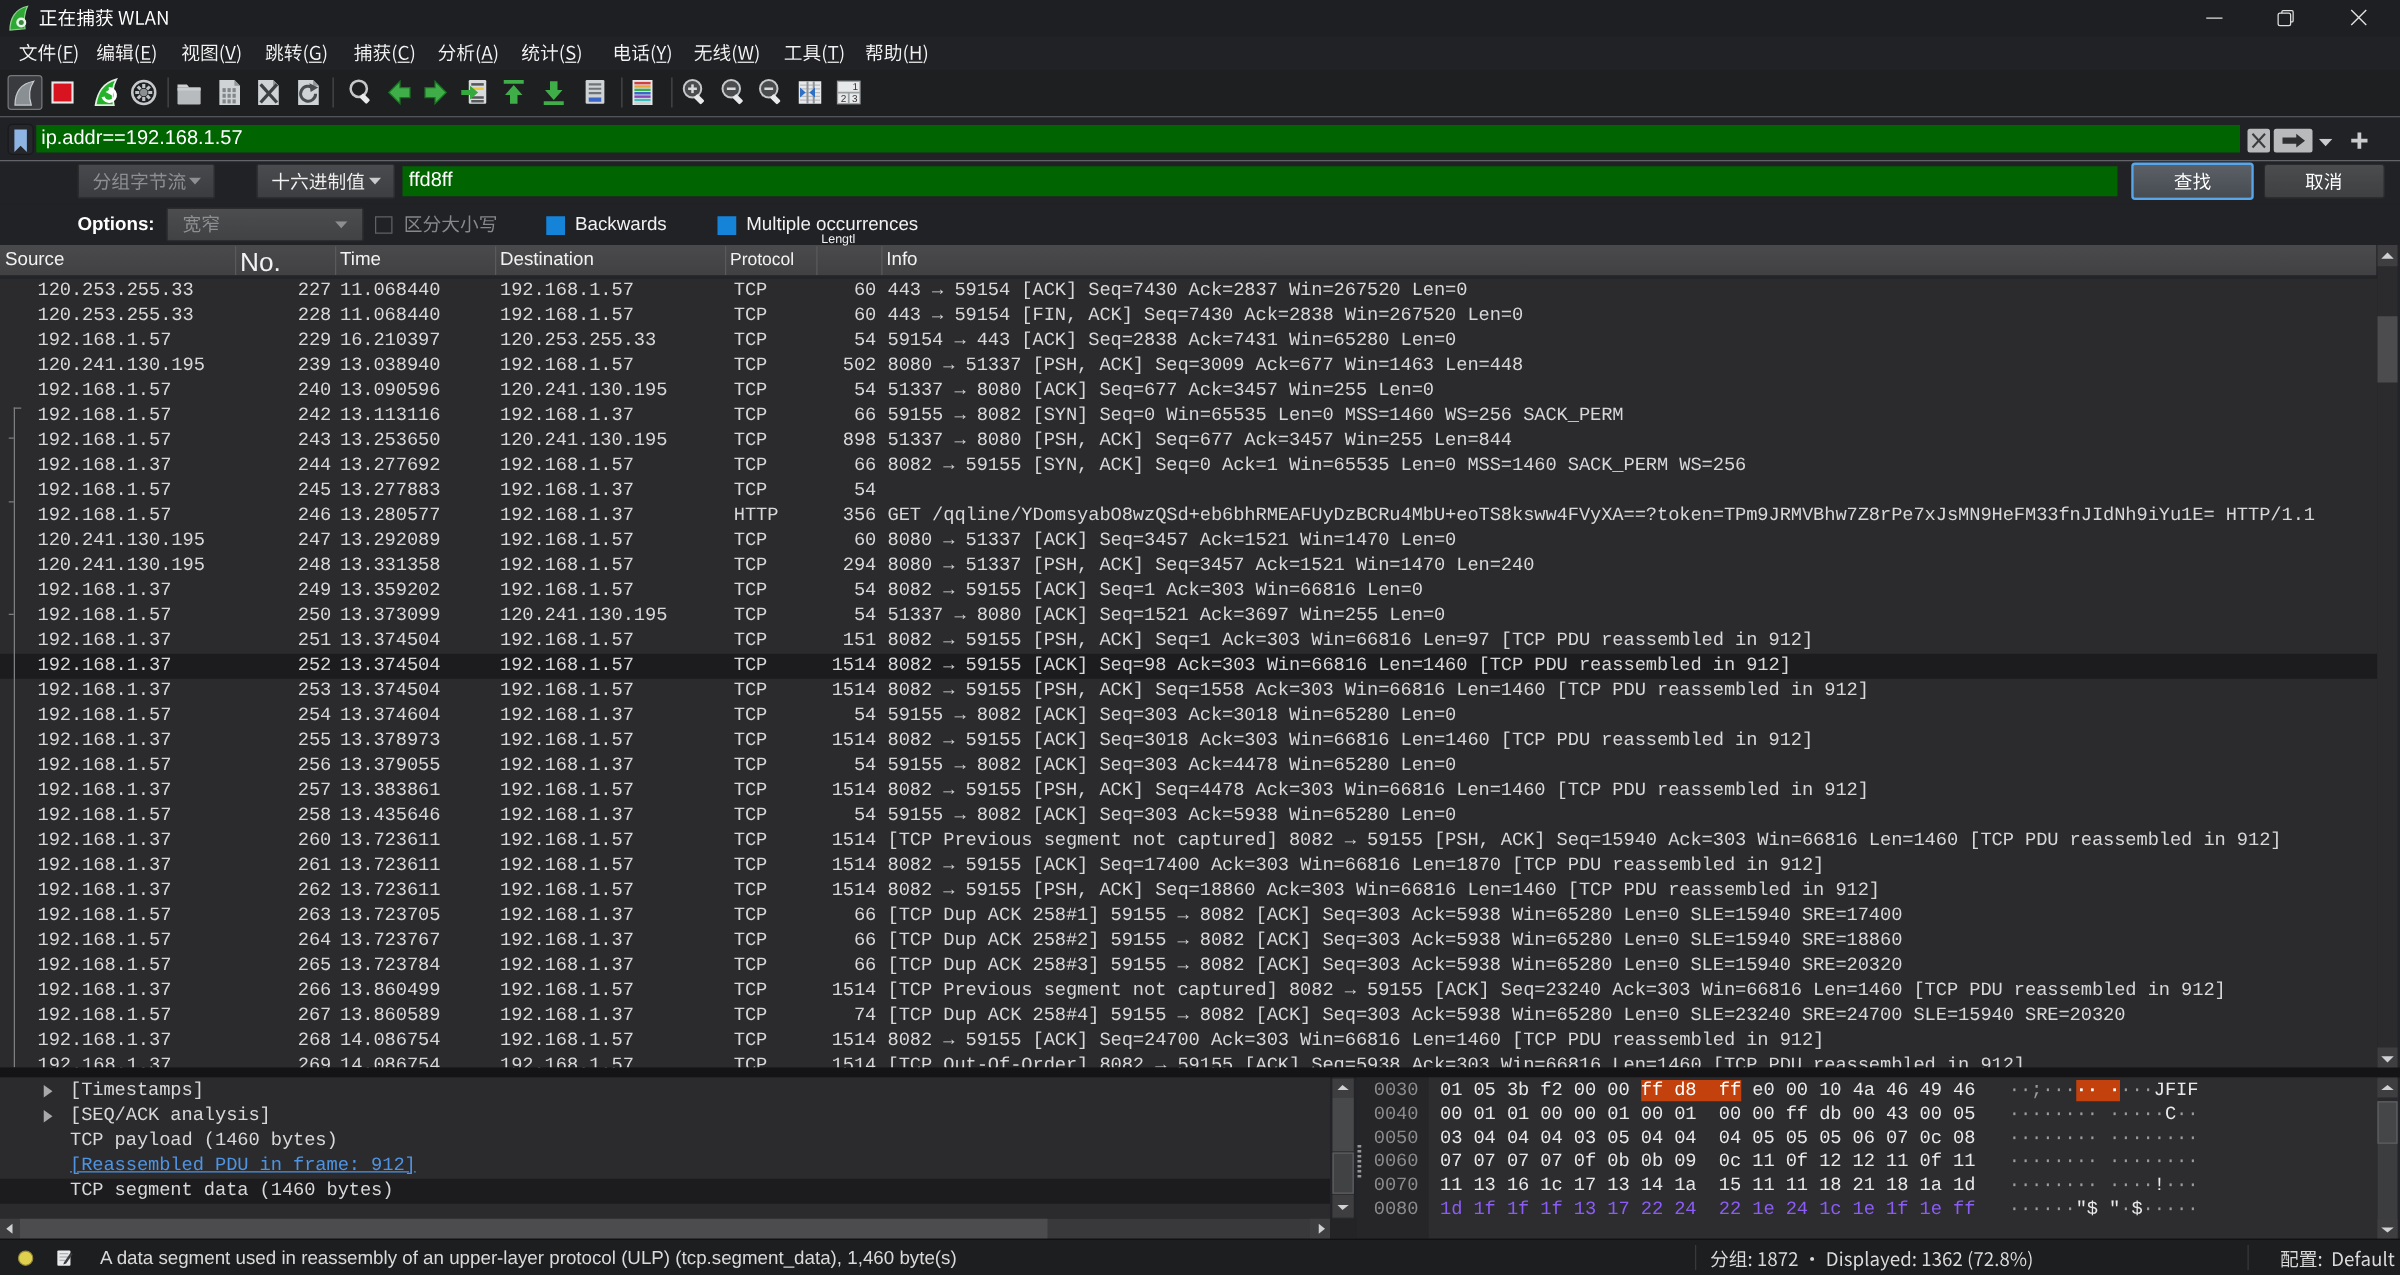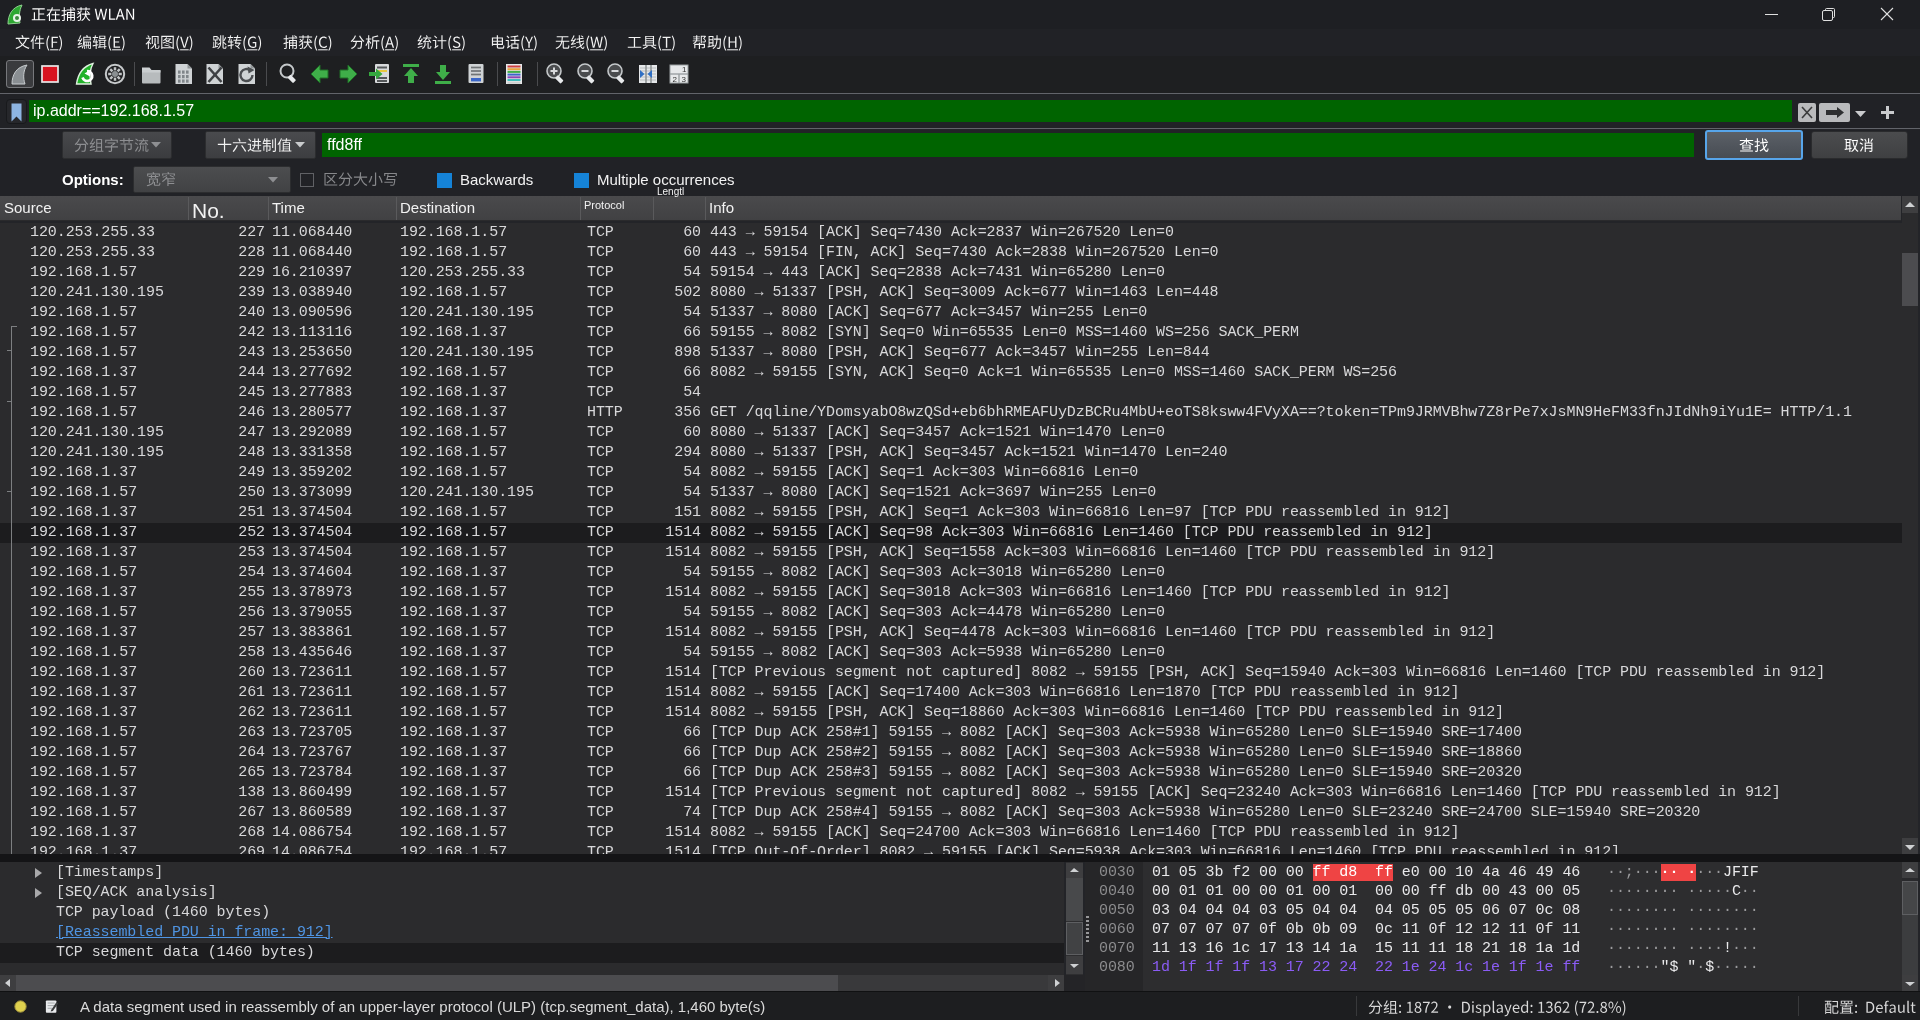--- a/index.html
+++ b/index.html
@@ -390,21 +390,21 @@
   </svg>
 <div class="ab" style="left:437px;top:173px;width:15px;height:15px;background:#1583d7"></div>
 <div class="ab" style="left:460px;top:171px;font-size:15px;color:#f2f2f2">Backwards</div>
 <div class="ab" style="left:574px;top:173px;width:15px;height:15px;background:#1583d7"></div>
 <div class="ab" style="left:597px;top:171px;font-size:15px;color:#f2f2f2">Multiple occurrences</div>
 <div class="ab" style="left:0;top:196px;width:1901px;height:25px;background:linear-gradient(#4a4a4c,#414143);border-bottom:1px solid #2a2a2c"></div>
 <div class="ab" style="left:4px;top:199px;font-size:15px;color:#f2f2f2">Source</div>
 <div class="ab" style="left:192px;top:199px;font-size:21px;color:#f2f2f2">No.</div>
 <div class="ab" style="left:272px;top:199px;font-size:15px;color:#f2f2f2">Time</div>
 <div class="ab" style="left:400px;top:199px;font-size:15px;color:#f2f2f2">Destination</div>
-<div class="ab" style="left:584px;top:199px;font-size:11px;color:#f2f2f2">Protocol</div>
+<div class="ab" style="left:584px;top:199px;font-size:14px;color:#f2f2f2">Protocol</div>
 <div class="ab" style="left:657px;top:186px;font-size:10px;color:#f2f2f2">Lengtl</div>
 <div class="ab" style="left:709px;top:199px;font-size:15px;color:#f2f2f2">Info</div>
 <div class="ab" style="left:188px;top:197px;width:1px;height:23px;background:#5a5a5c"></div>
 <div class="ab" style="left:268px;top:197px;width:1px;height:23px;background:#5a5a5c"></div>
 <div class="ab" style="left:396px;top:197px;width:1px;height:23px;background:#5a5a5c"></div>
 <div class="ab" style="left:580px;top:197px;width:1px;height:23px;background:#5a5a5c"></div>
 <div class="ab" style="left:653px;top:197px;width:1px;height:23px;background:#5a5a5c"></div>
 <div class="ab" style="left:705px;top:197px;width:1px;height:23px;background:#5a5a5c"></div>
 <div class="ab" style="left:0;top:223px;width:1902px;height:631px;background:#2b2b2d;overflow:hidden">
 <div class="pr" style="top:0px"><i class="c1">120.253.255.33</i><i class="c2">227</i><i class="c3">11.068440</i><i class="c4">192.168.1.57</i><i class="c5">TCP</i><i class="c6">60</i><i class="c7">443 → 59154 [ACK] Seq=7430 Ack=2837 Win=267520 Len=0</i></div>
@@ -428,21 +428,21 @@
 <div class="pr" style="top:360px"><i class="c1">192.168.1.37</i><i class="c2">255</i><i class="c3">13.378973</i><i class="c4">192.168.1.57</i><i class="c5">TCP</i><i class="c6">1514</i><i class="c7">8082 → 59155 [ACK] Seq=3018 Ack=303 Win=66816 Len=1460 [TCP PDU reassembled in 912]</i></div>
 <div class="pr" style="top:380px"><i class="c1">192.168.1.57</i><i class="c2">256</i><i class="c3">13.379055</i><i class="c4">192.168.1.37</i><i class="c5">TCP</i><i class="c6">54</i><i class="c7">59155 → 8082 [ACK] Seq=303 Ack=4478 Win=65280 Len=0</i></div>
 <div class="pr" style="top:400px"><i class="c1">192.168.1.37</i><i class="c2">257</i><i class="c3">13.383861</i><i class="c4">192.168.1.57</i><i class="c5">TCP</i><i class="c6">1514</i><i class="c7">8082 → 59155 [PSH, ACK] Seq=4478 Ack=303 Win=66816 Len=1460 [TCP PDU reassembled in 912]</i></div>
 <div class="pr" style="top:420px"><i class="c1">192.168.1.57</i><i class="c2">258</i><i class="c3">13.435646</i><i class="c4">192.168.1.37</i><i class="c5">TCP</i><i class="c6">54</i><i class="c7">59155 → 8082 [ACK] Seq=303 Ack=5938 Win=65280 Len=0</i></div>
 <div class="pr" style="top:440px"><i class="c1">192.168.1.37</i><i class="c2">260</i><i class="c3">13.723611</i><i class="c4">192.168.1.57</i><i class="c5">TCP</i><i class="c6">1514</i><i class="c7">[TCP Previous segment not captured] 8082 → 59155 [PSH, ACK] Seq=15940 Ack=303 Win=66816 Len=1460 [TCP PDU reassembled in 912]</i></div>
 <div class="pr" style="top:460px"><i class="c1">192.168.1.37</i><i class="c2">261</i><i class="c3">13.723611</i><i class="c4">192.168.1.57</i><i class="c5">TCP</i><i class="c6">1514</i><i class="c7">8082 → 59155 [ACK] Seq=17400 Ack=303 Win=66816 Len=1870 [TCP PDU reassembled in 912]</i></div>
 <div class="pr" style="top:480px"><i class="c1">192.168.1.37</i><i class="c2">262</i><i class="c3">13.723611</i><i class="c4">192.168.1.57</i><i class="c5">TCP</i><i class="c6">1514</i><i class="c7">8082 → 59155 [PSH, ACK] Seq=18860 Ack=303 Win=66816 Len=1460 [TCP PDU reassembled in 912]</i></div>
 <div class="pr" style="top:500px"><i class="c1">192.168.1.57</i><i class="c2">263</i><i class="c3">13.723705</i><i class="c4">192.168.1.37</i><i class="c5">TCP</i><i class="c6">66</i><i class="c7">[TCP Dup ACK 258#1] 59155 → 8082 [ACK] Seq=303 Ack=5938 Win=65280 Len=0 SLE=15940 SRE=17400</i></div>
 <div class="pr" style="top:520px"><i class="c1">192.168.1.57</i><i class="c2">264</i><i class="c3">13.723767</i><i class="c4">192.168.1.37</i><i class="c5">TCP</i><i class="c6">66</i><i class="c7">[TCP Dup ACK 258#2] 59155 → 8082 [ACK] Seq=303 Ack=5938 Win=65280 Len=0 SLE=15940 SRE=18860</i></div>
 <div class="pr" style="top:540px"><i class="c1">192.168.1.57</i><i class="c2">265</i><i class="c3">13.723784</i><i class="c4">192.168.1.37</i><i class="c5">TCP</i><i class="c6">66</i><i class="c7">[TCP Dup ACK 258#3] 59155 → 8082 [ACK] Seq=303 Ack=5938 Win=65280 Len=0 SLE=15940 SRE=20320</i></div>
-<div class="pr" style="top:560px"><i class="c1">192.168.1.37</i><i class="c2">138</i><i class="c3">13.860499</i><i class="c4">192.168.1.57</i><i class="c5">TCP</i><i class="c6">1514</i><i class="c7">[TCP Previous segment not captured] 8082 → 59155 [ACK] Seq=23240 Ack=303 Win=66816 Len=1460 [TCP PDU reassembled in 912]</i></div>
+<div class="pr" style="top:560px"><i class="c1">192.168.1.37</i><i class="c2">266</i><i class="c3">13.860499</i><i class="c4">192.168.1.57</i><i class="c5">TCP</i><i class="c6">1514</i><i class="c7">[TCP Previous segment not captured] 8082 → 59155 [ACK] Seq=23240 Ack=303 Win=66816 Len=1460 [TCP PDU reassembled in 912]</i></div>
 <div class="pr" style="top:580px"><i class="c1">192.168.1.57</i><i class="c2">267</i><i class="c3">13.860589</i><i class="c4">192.168.1.37</i><i class="c5">TCP</i><i class="c6">74</i><i class="c7">[TCP Dup ACK 258#4] 59155 → 8082 [ACK] Seq=303 Ack=5938 Win=65280 Len=0 SLE=23240 SRE=24700 SLE=15940 SRE=20320</i></div>
 <div class="pr" style="top:600px"><i class="c1">192.168.1.37</i><i class="c2">268</i><i class="c3">14.086754</i><i class="c4">192.168.1.57</i><i class="c5">TCP</i><i class="c6">1514</i><i class="c7">8082 → 59155 [ACK] Seq=24700 Ack=303 Win=66816 Len=1460 [TCP PDU reassembled in 912]</i></div>
 <div class="pr" style="top:620px"><i class="c1">192.168.1.37</i><i class="c2">269</i><i class="c3">14.086754</i><i class="c4">192.168.1.57</i><i class="c5">TCP</i><i class="c6">1514</i><i class="c7">[TCP Out-Of-Order] 8082 → 59155 [ACK] Seq=5938 Ack=303 Win=66816 Len=1460 [TCP PDU reassembled in 912]</i></div>
 <div class="ab" style="left:11px;top:103px;width:1px;height:528px;background:#7d7f81"></div>
 <div class="ab" style="left:11px;top:103px;width:6px;height:1px;background:#7d7f81"></div>
 <div class="ab" style="left:7px;top:127px;width:4px;height:1px;background:#7d7f81"></div>
 <div class="ab" style="left:7px;top:178px;width:4px;height:1px;background:#7d7f81"></div>
 <div class="ab" style="left:7px;top:268px;width:4px;height:1px;background:#7d7f81"></div>
 </div>
 <div class="ab" style="left:1902px;top:196px;width:16px;height:659px;background:#2b2b2d"></div>
@@ -483,21 +483,21 @@
   </svg>
 <div class="ab" style="left:1086px;top:916px;width:3px;height:2px;background:#98989a;z-index:9"></div>
 <div class="ab" style="left:1086px;top:920px;width:3px;height:2px;background:#98989a;z-index:9"></div>
 <div class="ab" style="left:1086px;top:924px;width:3px;height:2px;background:#98989a;z-index:9"></div>
 <div class="ab" style="left:1086px;top:928px;width:3px;height:2px;background:#98989a;z-index:9"></div>
 <div class="ab" style="left:1086px;top:932px;width:3px;height:2px;background:#98989a;z-index:9"></div>
 <div class="ab" style="left:1086px;top:936px;width:3px;height:2px;background:#98989a;z-index:9"></div>
 <div class="ab" style="left:1086px;top:940px;width:3px;height:2px;background:#98989a;z-index:9"></div>
 <div class="ab" style="left:1085px;top:862px;width:817px;height:129px;background:#262628"></div>
 <div class="ab" style="left:1143px;top:862px;width:759px;height:129px;background:#2d2d2f"></div>
-<style>.hx g{color:#9b9b9d;font-style:normal}.hx w{color:#eaeaec;font-style:normal}.hx .hl{background:#ef4444;color:#fff;font-style:normal}</style>
+<style>.hx g{color:#9b9b9d;font-style:normal}.hx w{color:#eaeaec;font-style:normal}.hx .hl{background:#c2410c;color:#fff;font-style:normal}</style>
 <div class="mono ab hx" style="left:1099px;top:863px;line-height:19px;color:#8c8c8e">0030</div>
 <div class="mono ab hx" style="left:1152px;top:863px;line-height:19px;color:#e8e8ea"><span>01 05 3b f2 00 00 </span><span class="hl">ff d8  ff</span><span> e0 00 10 4a 46 49 46</span></div>
 <div class="mono ab hx" style="left:1607px;top:863px;line-height:19px"><g>··;···</g><b class="hl">·· ·</b><g>···</g><w>JFIF</w></div>
 <div class="mono ab hx" style="left:1099px;top:882px;line-height:19px;color:#8c8c8e">0040</div>
 <div class="mono ab hx" style="left:1152px;top:882px;line-height:19px;color:#e8e8ea">00 01 01 00 00 01 00 01  00 00 ff db 00 43 00 05</div>
 <div class="mono ab hx" style="left:1607px;top:882px;line-height:19px"><g>········ ·····</g><w>C</w><g>··</g></div>
 <div class="mono ab hx" style="left:1099px;top:901px;line-height:19px;color:#8c8c8e">0050</div>
 <div class="mono ab hx" style="left:1152px;top:901px;line-height:19px;color:#e8e8ea">03 04 04 04 03 05 04 04  04 05 05 05 06 07 0c 08</div>
 <div class="mono ab hx" style="left:1607px;top:901px;line-height:19px"><g>········ ········</g></div>
 <div class="mono ab hx" style="left:1099px;top:920px;line-height:19px;color:#8c8c8e">0060</div>

